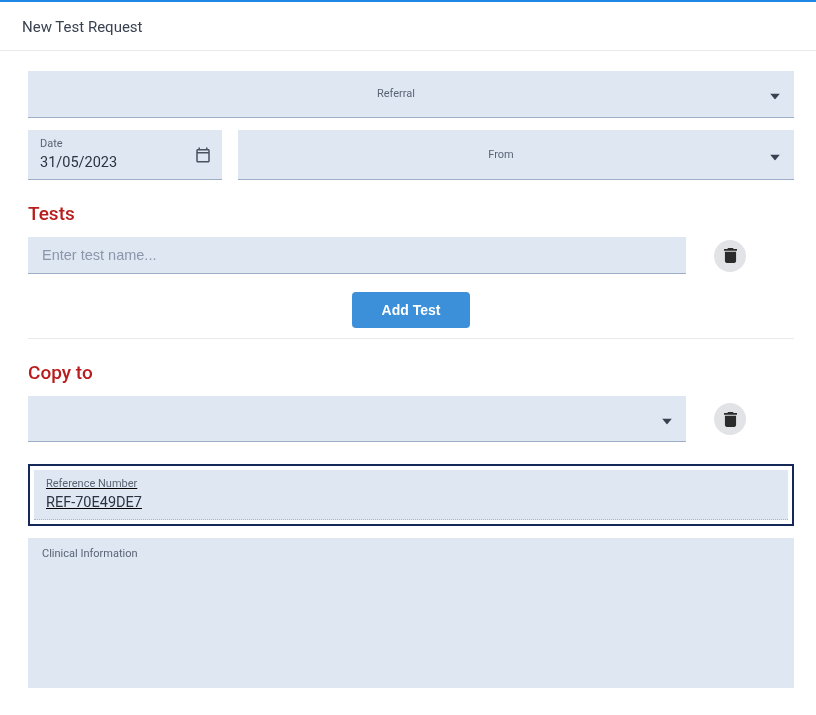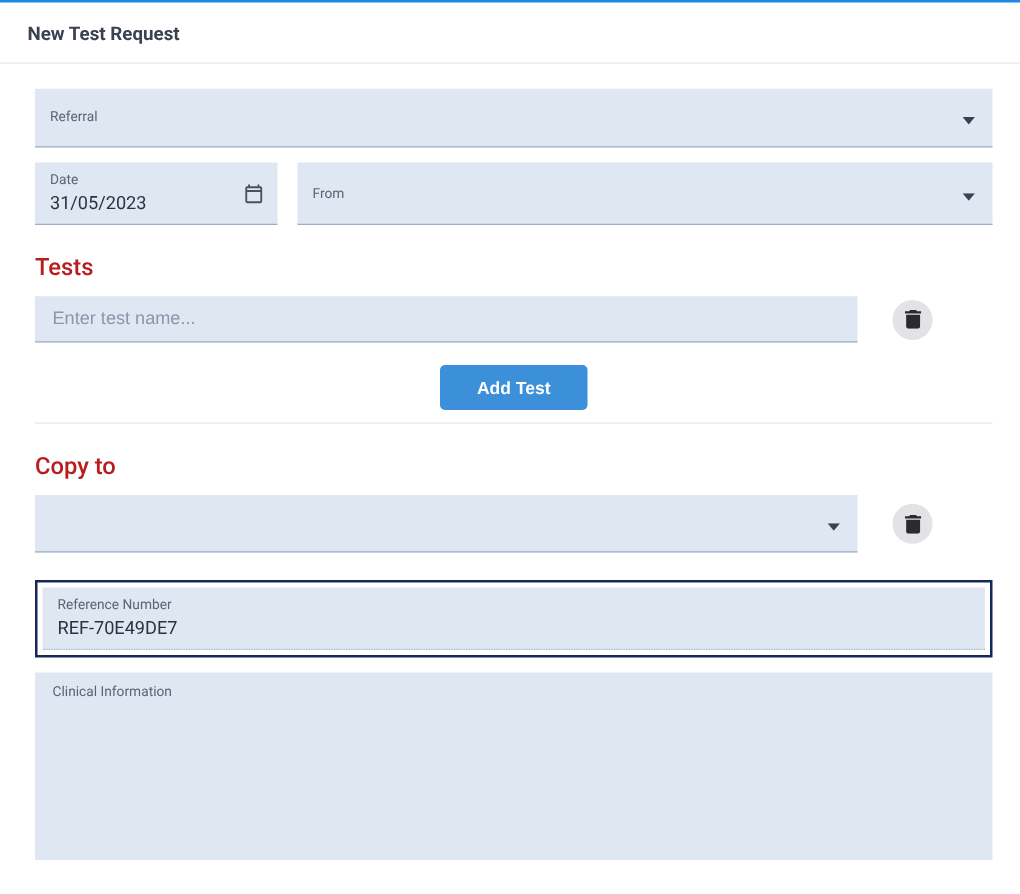--- a/index.html
+++ b/index.html
@@ -17,36 +17,36 @@
     height: 100%;
     overflow-y: auto;
     padding: 0 0 24px 0;
   }
   .header {
     padding: 16px 22px 14px 22px;
     border-bottom: 1px solid #e7e9ec;
   }
   .header-title {
     font-size: 15px;
-    font-weight: 700;
+    font-weight: 400;
     color: #3a4252;
   }
   .form-body {
     padding: 20px 22px 0 28px;
   }
   .field {
     background: #dfe7f3;
     border-bottom: 1px solid #9faec7;
     padding: 6px 12px 6px 12px;
     position: relative;
     display: flex;
     flex-direction: column;
     justify-content: center;
   }
-  .field.select { min-height: 46px; padding-right: 42px; }
+  .field.select { min-height: 46px; padding-right: 42px; text-align: center; }
   .field-label {
     font-size: 11px;
     color: #5a6475;
     line-height: 14px;
   }
   .field-value {
     font-size: 14.5px;
     color: #2b3240;
     line-height: 20px;
     margin-top: 2px;
@@ -139,20 +139,21 @@
   .ref-wrap {
     border: 2px solid #14285a;
     margin-top: 22px;
     padding: 4px;
   }
   .ref-field {
     background: #dfe7f3;
     border-bottom: 1px dotted #aab6cc;
     padding: 7px 12px 6px 12px;
     min-height: 50px;
+    text-decoration: underline;
   }
   .clinical-field {
     background: #dfe7f3;
     min-height: 150px;
     padding: 9px 14px;
     margin-top: 12px;
   }
   .clinical-field .field-label { font-size: 11px; color: #5a6475; }
 
   

